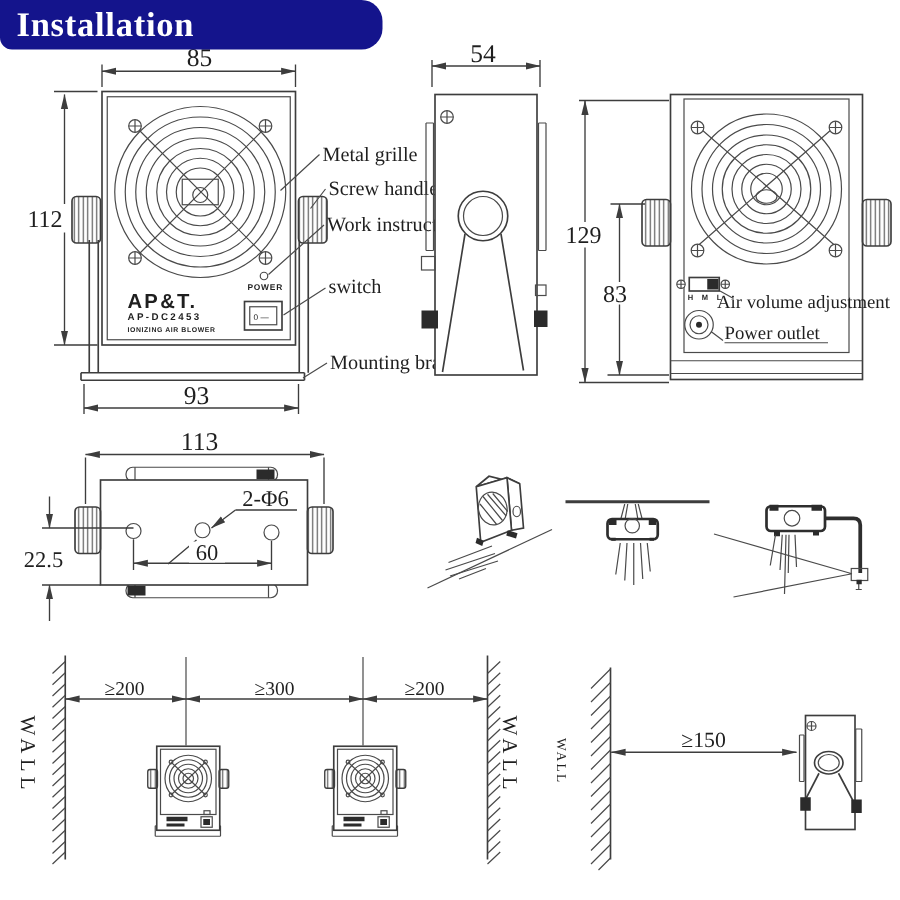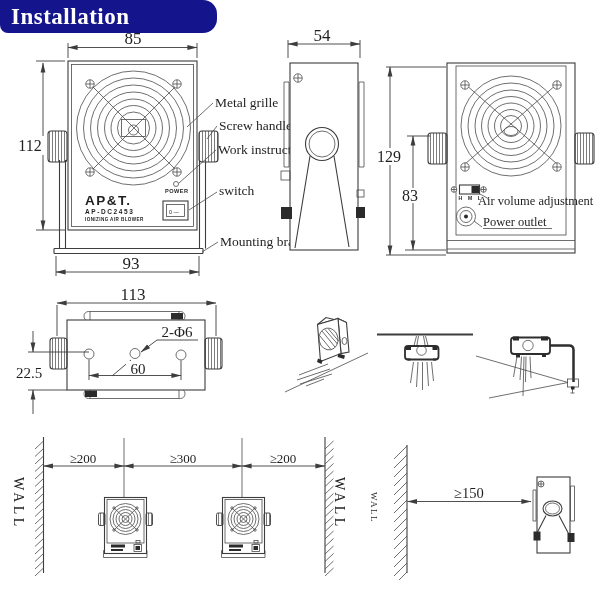--- a/index.html
+++ b/index.html
@@ -1,18 +1,18 @@
 <!DOCTYPE html>
 <html><head>
 <meta charset="utf-8">
 <style>
   html,body{margin:0;padding:0;background:#fff;}
   #canvas{position:relative;width:600px;height:600px;background:#fff;overflow:hidden;
           font-family:"Liberation Serif",serif;}
-  #title-box{position:absolute;left:0;top:0;width:217px;height:33px;
+  #title-box{position:absolute;left:0;top:0;width:255px;height:33px;
              border-radius:0 14px 14px 8px;display:flex;align-items:center;}
   #title-box span{color:#fff;font-family:"Liberation Serif",serif;font-weight:bold;
                   font-size:23px;padding-left:11px;letter-spacing:.5px;}
   svg{position:absolute;left:0;top:0;}
   svg text{font-family:"Liberation Serif",serif;fill:#1f1f1f;}
   .dim{font-size:17px;}
   .dimS{font-size:16px;}
   .dimT{font-size:15px;}
   .lbl{font-size:13.5px;}
   .lblR{font-size:12.5px;}

